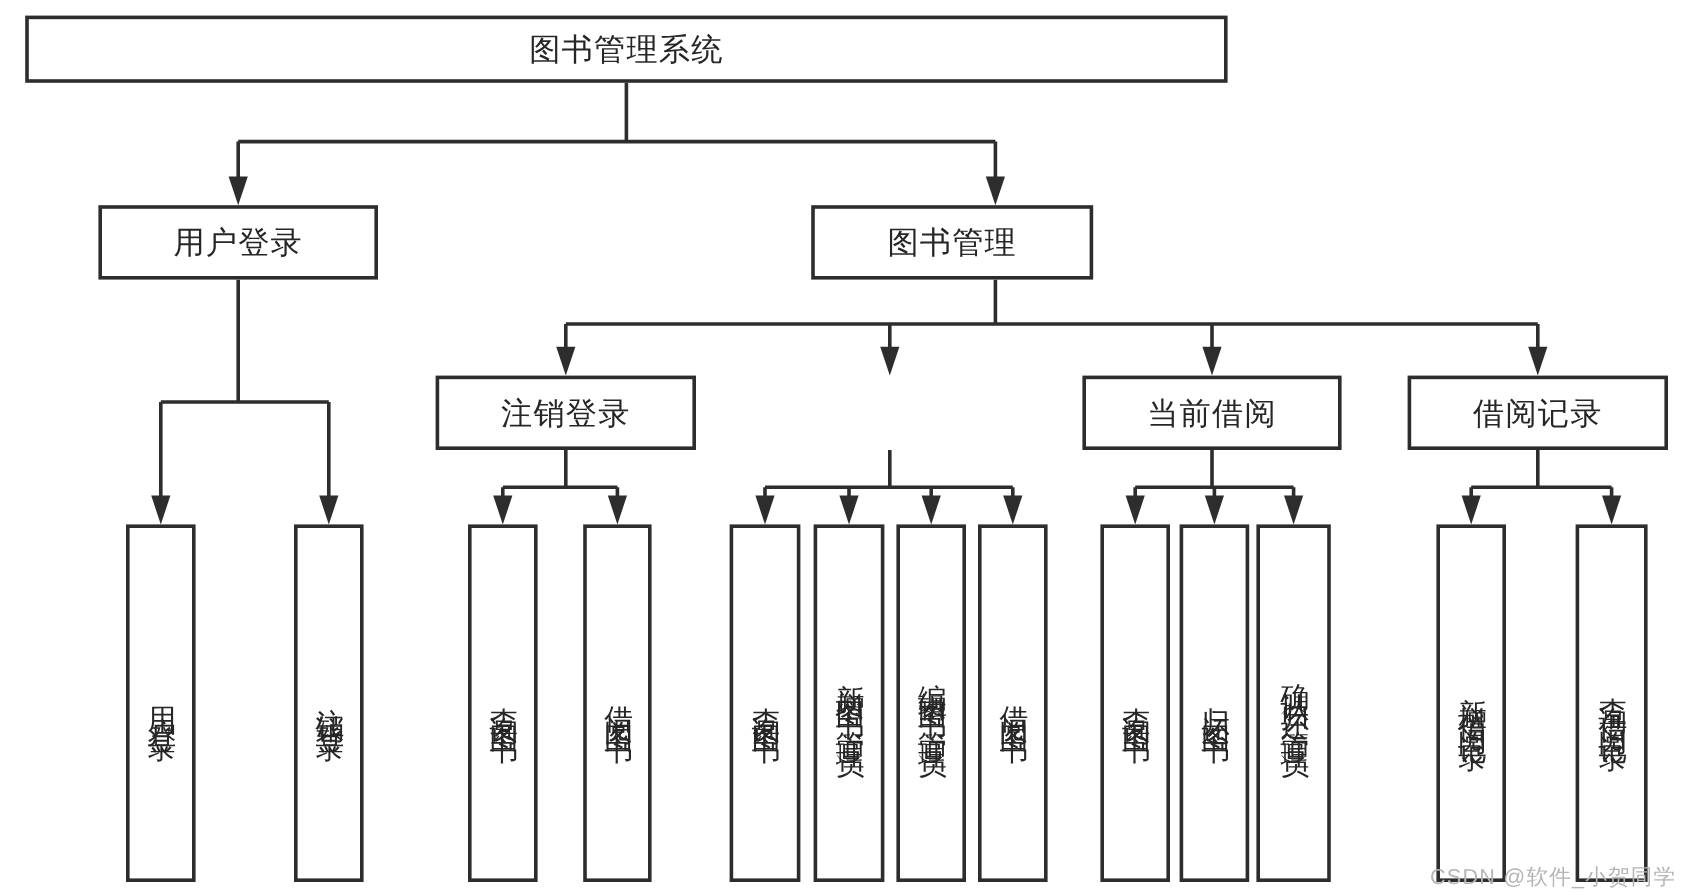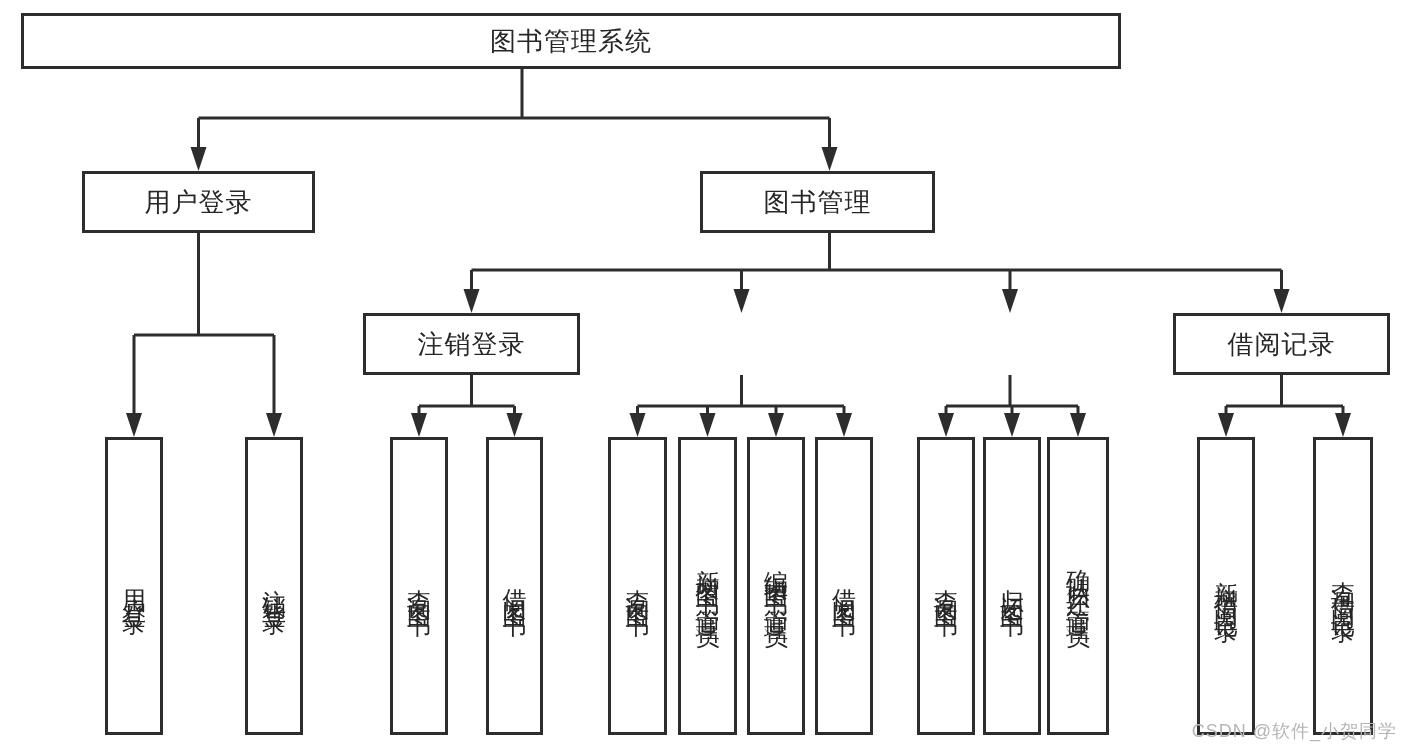--- a/index.html
+++ b/index.html
@@ -87,33 +87,36 @@
       <polygon points="768,413 784,413 776,437"></polygon>
       <polygon points="836,413 852,413 844,437"></polygon>
       <polygon points="938,413 954,413 946,437"></polygon>
       <polygon points="1004,413 1020,413 1012,437"></polygon>
       <polygon points="1070,413 1086,413 1078,437"></polygon>
       <polygon points="1218,413 1234,413 1226,437"></polygon>
       <polygon points="1335,413 1351,413 1343,437"></polygon>
     </g>
   </svg>
 
-  <div class="box h" style="left:21px;top:13px;width:1100px;height:56px">
+  <div class="box h" style="left:21px;top:13px;width:1002px;height:56px">
     <span class="lbl">图书管理系统</span>
   </div>
 
   <div class="box h" style="left:82px;top:171px;width:233px;height:62px">
     <span class="lbl">用户登录</span>
   </div>
-  <div class="box h" style="left:700px;top:171px;width:235px;height:62px">
+  <div class="box h" style="left:676px;top:171px;width:235px;height:62px">
     <span class="lbl">图书管理</span>
   </div>
 
   <div class="box h" style="left:363px;top:313px;width:217px;height:62px">
     <span class="lbl">注销登录</span>
+  </div>
+  <div class="box h" style="left:902px;top:313px;width:216px;height:62px">
+    <span class="lbl">当前借阅</span>
   </div>
   <div class="box h" style="left:1173px;top:313px;width:217px;height:62px">
     <span class="lbl">借阅记录</span>
   </div>
 
   <div class="box v" style="left:105px;top:437px;width:58px;height:298px">
     <span class="lbl">用户登录</span>
   </div>
   <div class="box v" style="left:245px;top:437px;width:58px;height:298px">
     <span class="lbl">注销登录</span>

